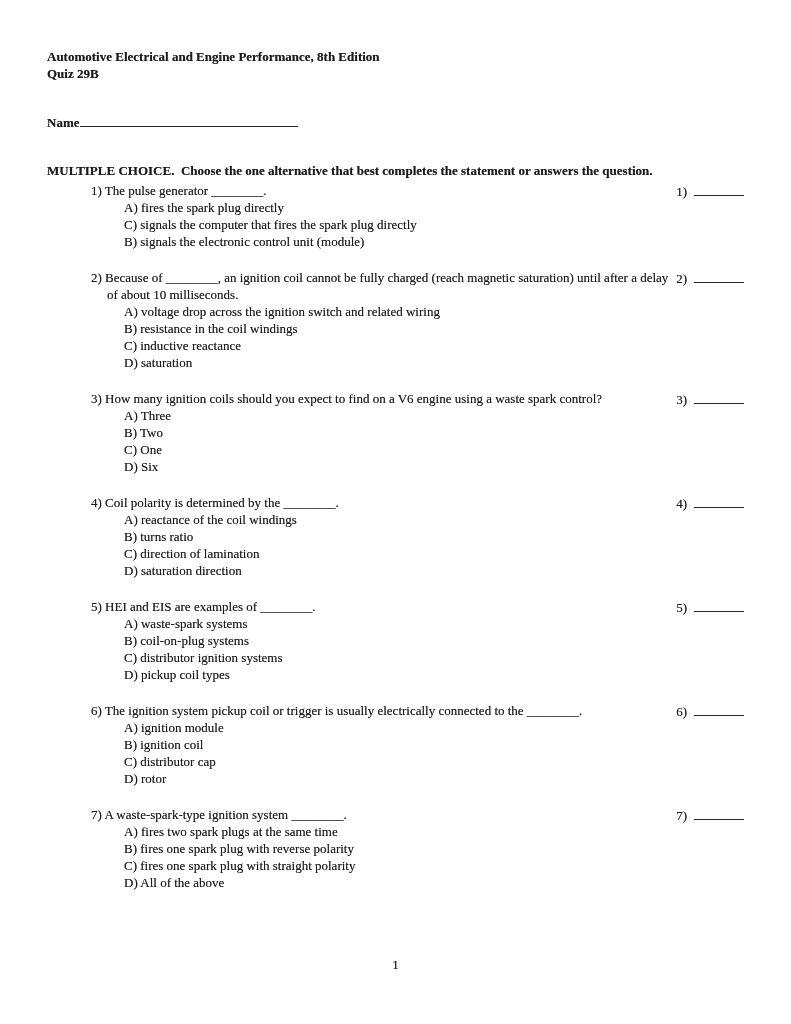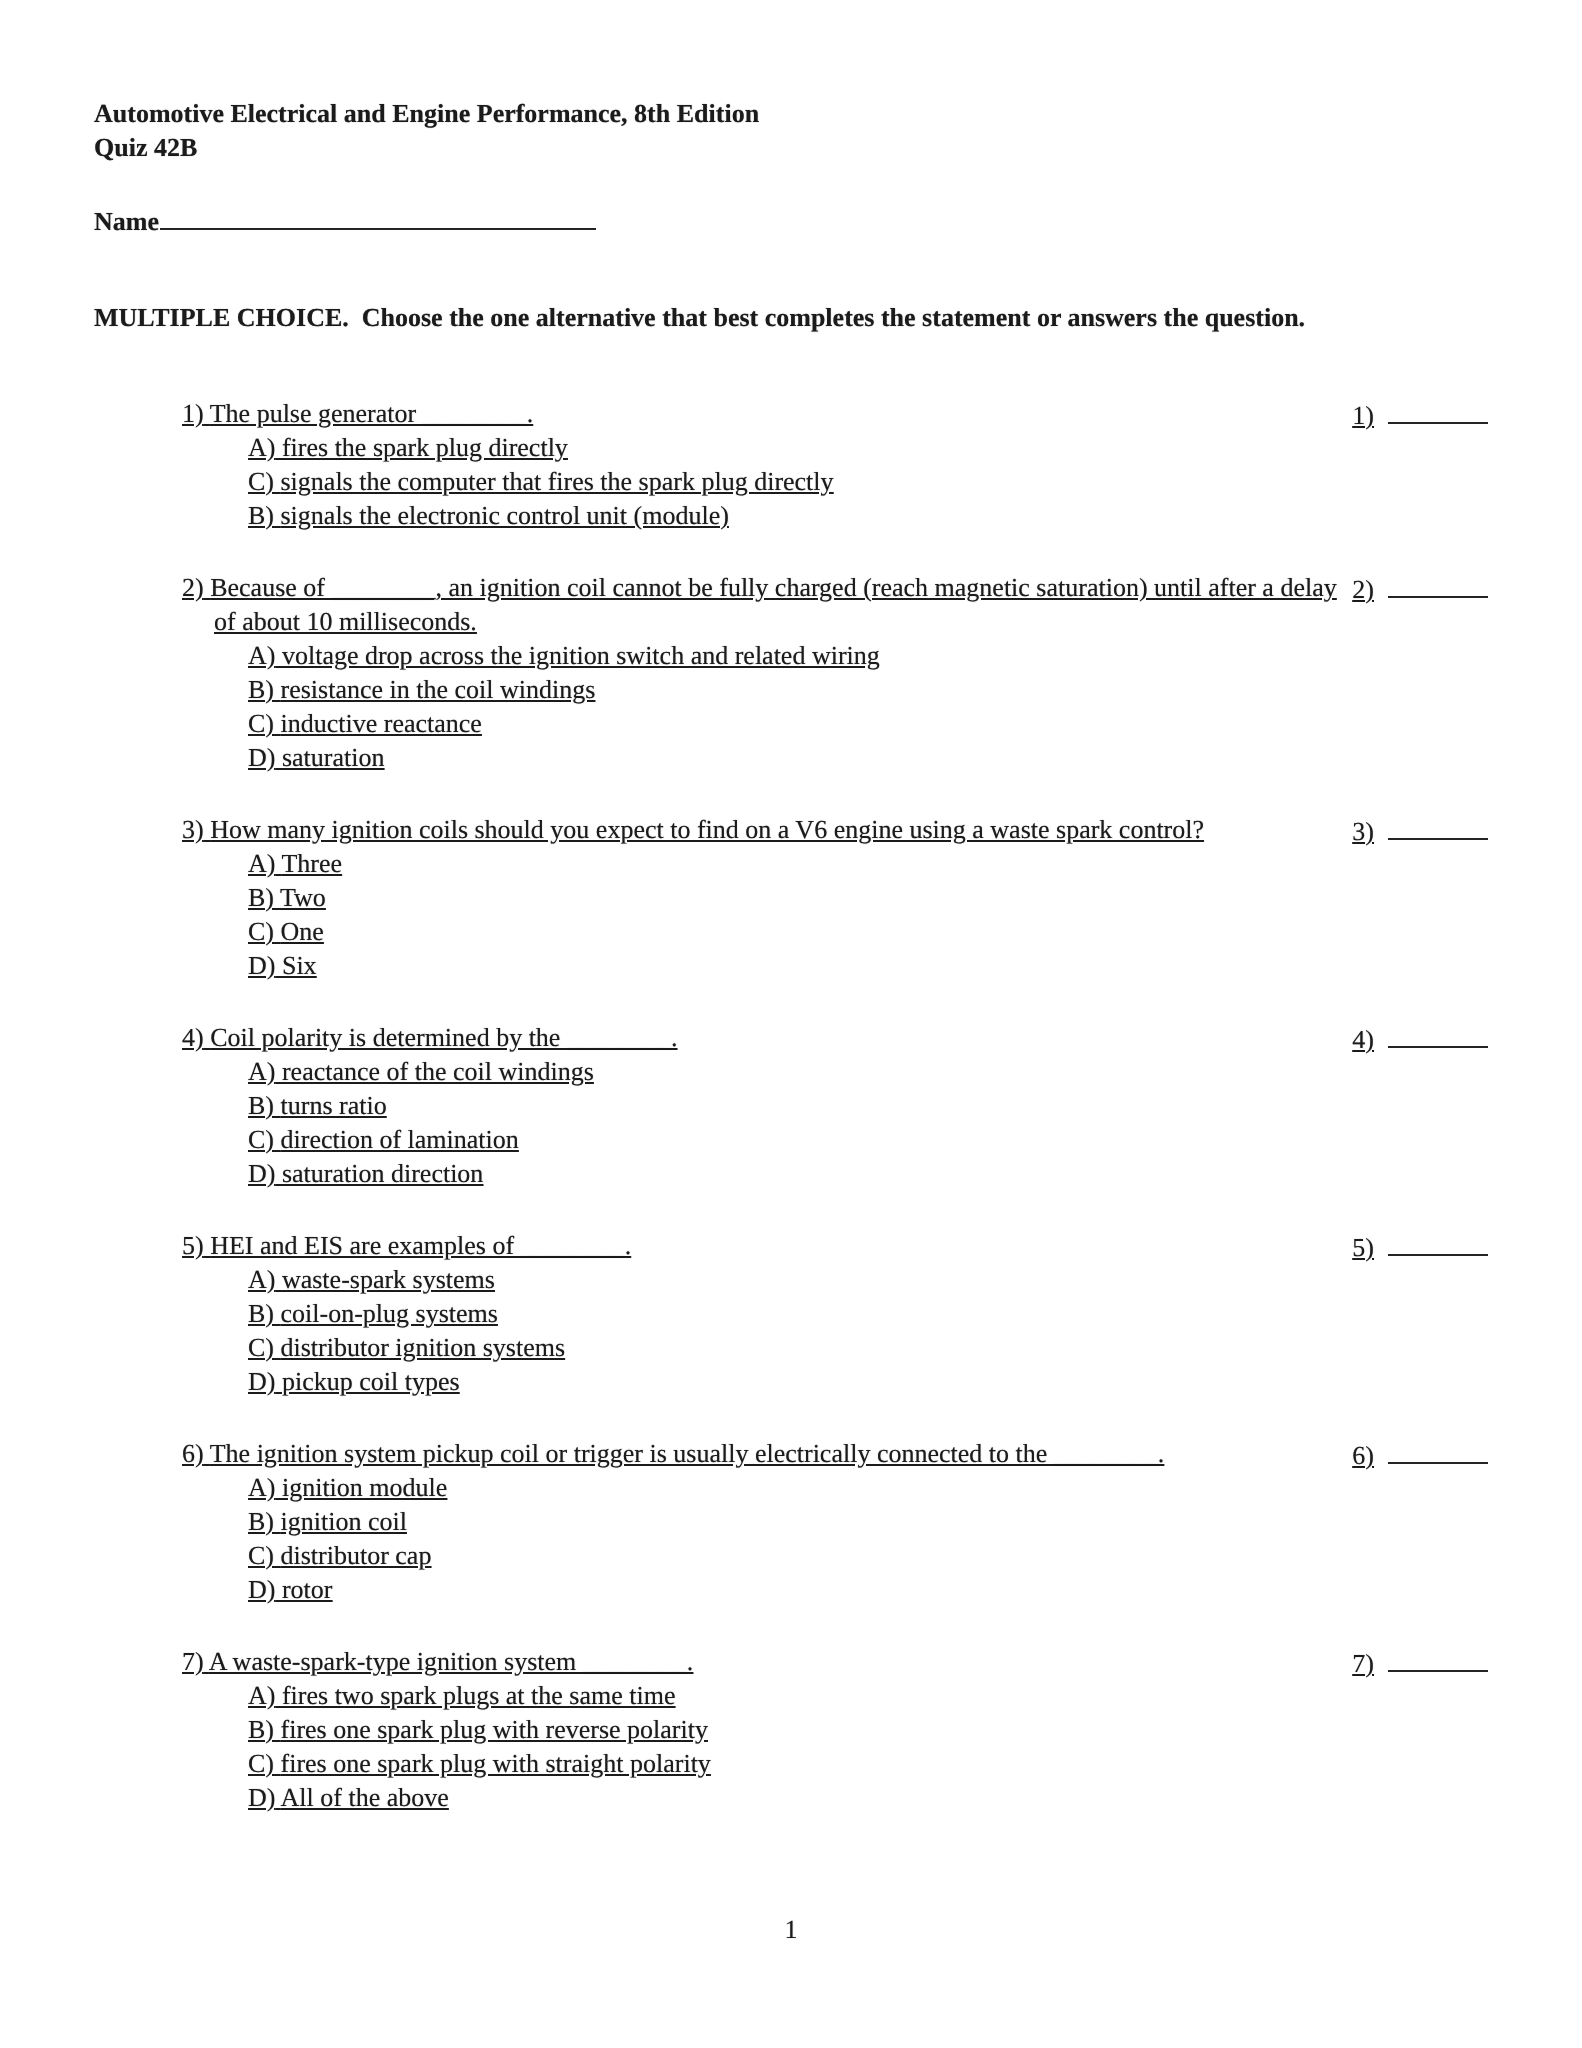--- a/index.html
+++ b/index.html
@@ -22,40 +22,39 @@
     box-sizing: border-box;
     width: 791px;
     height: 1024px;
     padding: 48px 47px 0 47px;
     position: relative;
   }
   .doc-header div {
     font-weight: bold;
   }
   .name-row {
-    margin-top: 19px;
+    margin-top: 31px;
   }
   .name-label {
     font-weight: bold;
   }
   .name-line {
     display: inline-block;
     width: 218px;
     height: 13px;
     border-bottom: 1.4px solid #242424;
   }
   .instructions {
     margin-top: 31px;
     font-weight: bold;
     white-space: pre-wrap;
   }
   #questions {
-    margin-top: 31px;
+    margin-top: 3px;
     margin-left: 44px;
-    text-decoration: underline;
   }
   .question {
     display: flex;
     align-items: flex-start;
     margin-bottom: 19px;
   }
   .q-main {
     flex: 0 0 582px;
   }
   .q-text {
@@ -84,21 +83,21 @@
     text-align: center;
   }
 </style>
 </head>
 <body>
 
 <div class="page">
 
   <div class="doc-header">
     <div>Automotive Electrical and Engine Performance, 8th Edition</div>
-    <div>Quiz 42B</div>
+    <div>Quiz 29B</div>
   </div>
 
   <div class="name-row">
     <span class="name-label">Name</span><span class="name-line"></span>
   </div>
 
   <div class="instructions">MULTIPLE CHOICE.  Choose the one alternative that best completes the statement or answers the question.</div>
 
   <div id="questions">
       <div class="question">

